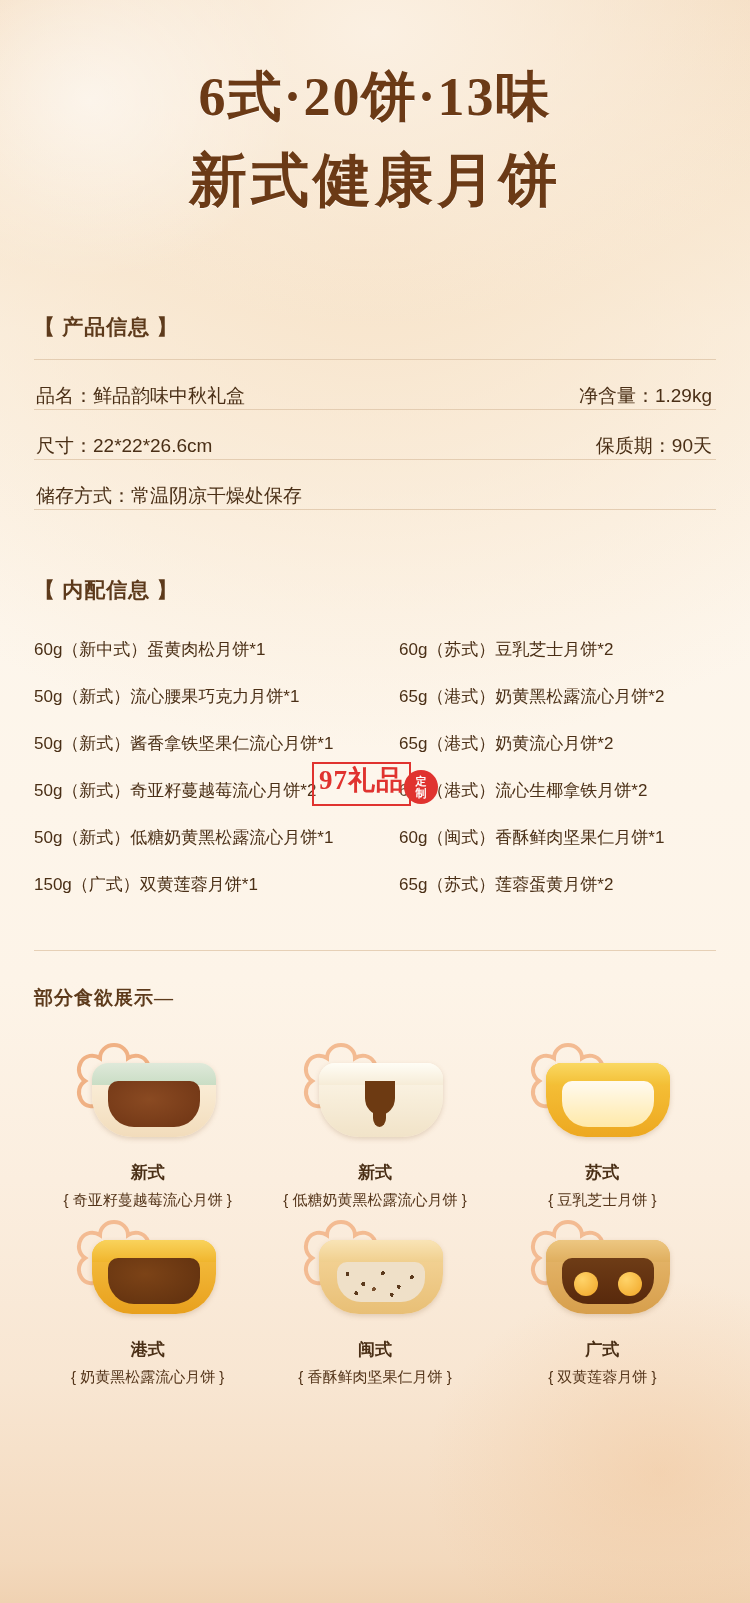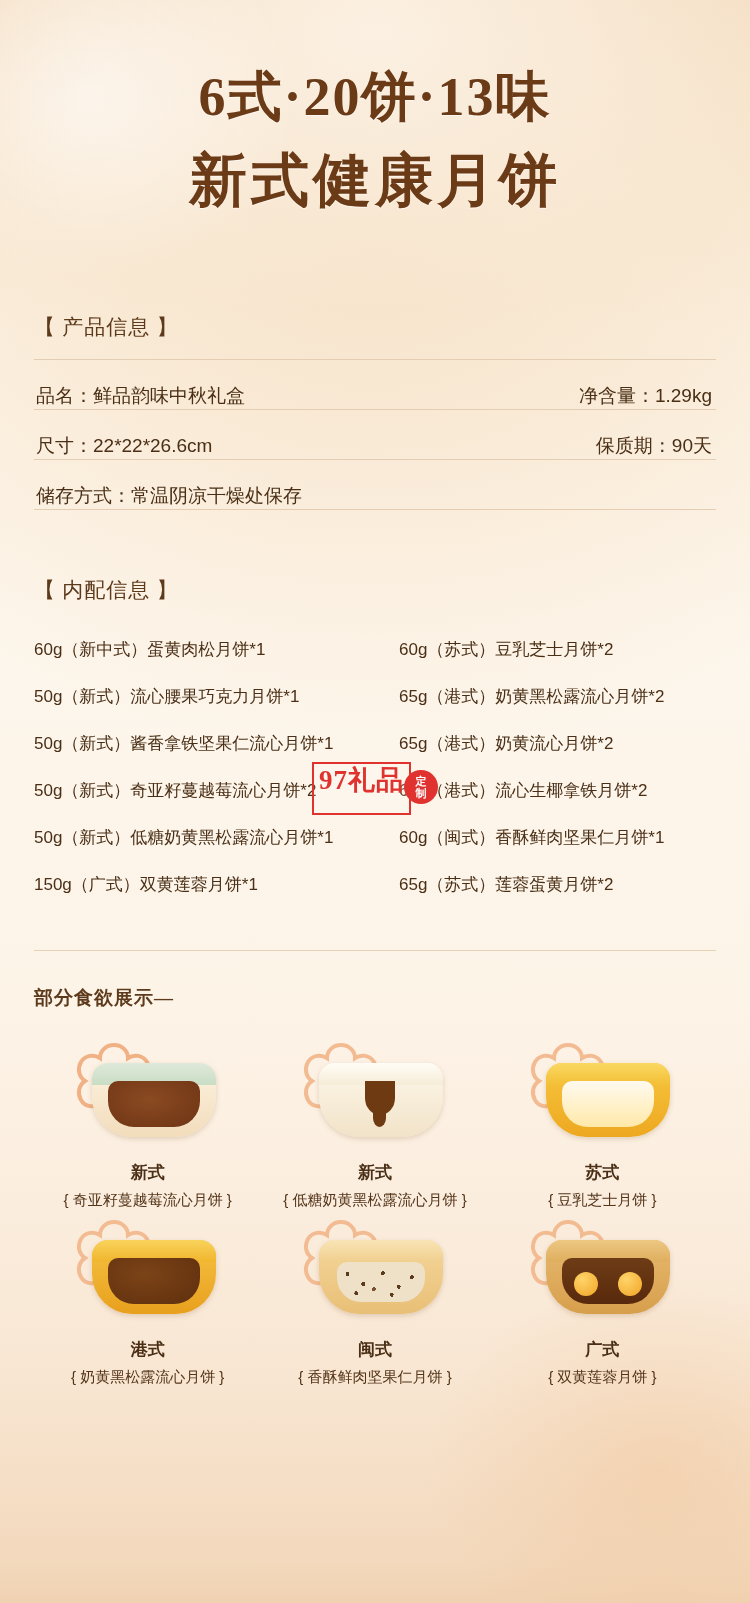--- a/index.html
+++ b/index.html
@@ -80,21 +80,21 @@
 
   
   .section {
     position: relative;
     z-index: 2;
     margin: 0 34px;
   }
   .section-title {
     font-family: "Liberation Serif", serif;
     font-size: 21px;
-    font-weight: normal;
+    font-weight: bold;
     color: #5d3a1b;
     letter-spacing: 1px;
   }
   #product-info-section { margin-top: 96px; }
 
   .info-table {
     margin-top: 18px;
     border-top: 1px solid #e4cdb2;
   }
   .info-row {
@@ -253,21 +253,21 @@
     align-items: flex-start;
     pointer-events: none;
   }
   .wm-box {
     border: 2px solid #e0332f;
     color: #e0332f;
     font-family: "Liberation Serif", serif;
     font-size: 27px;
     font-weight: bold;
     letter-spacing: 1px;
-    padding: 1px 5px 17px 5px;
+    padding: 1px 5px 8px 5px;
     line-height: 1.15;
     background: rgba(255,255,255,0.12);
   }
   .wm-badge {
     margin-left: -7px;
     margin-top: 8px;
     width: 34px;
     height: 34px;
     border-radius: 50%;
     background: #e0332f;

